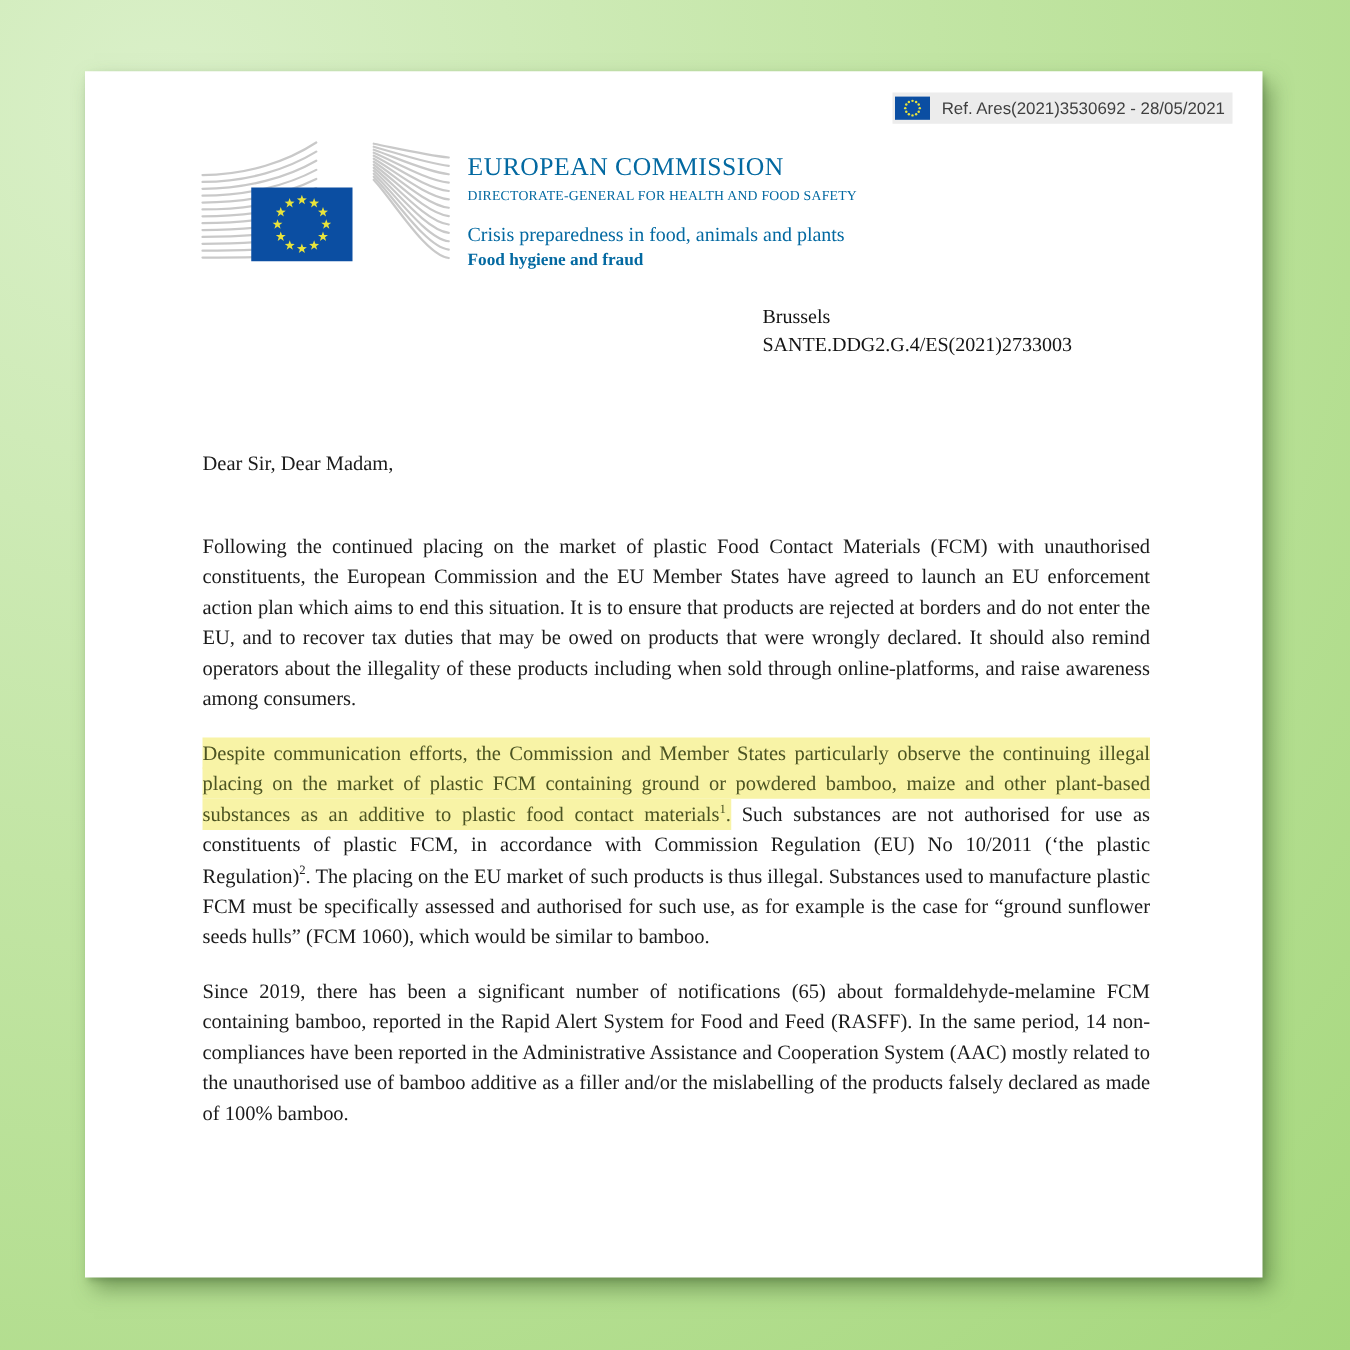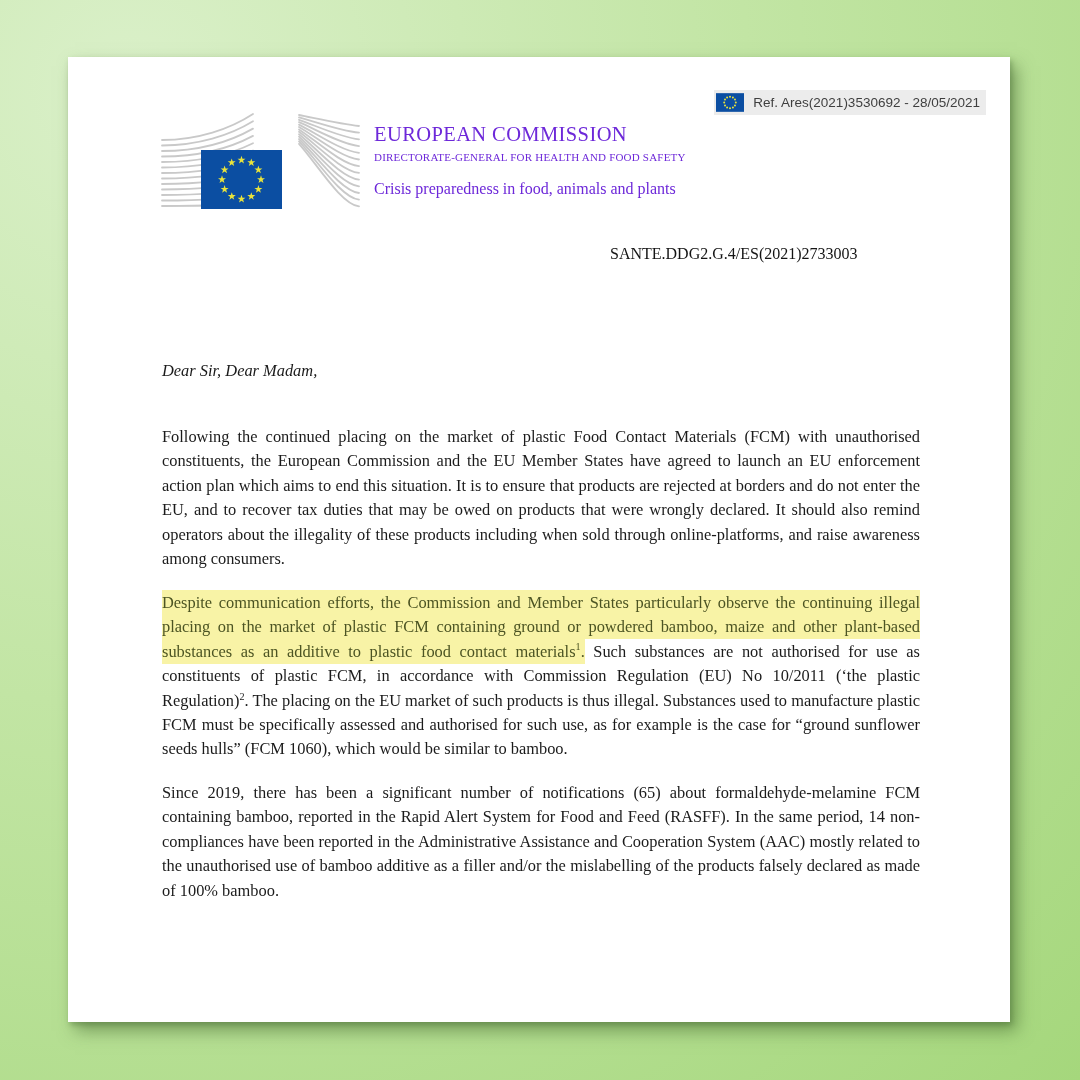--- a/index.html
+++ b/index.html
@@ -24,40 +24,40 @@
   }
   .page{
     position:absolute;left:68px;top:57px;width:942px;height:965px;
     background:var(--page_white);
     box-shadow:7px 9px 16px rgba(70,105,50,.55), 2px 3px 5px rgba(70,105,50,.35);
   }
   
   .ref-bar{
     position:absolute;top:17px;right:24px;height:25px;
     background:var(--ref_bar_gray);
-    display:flex;align-items:center;gap:9px;padding:2px 6px 2px 2px;margin-top:16px;
+    display:flex;align-items:center;gap:9px;padding:2px 6px 2px 2px;
   }
   .ref-bar svg{display:block;flex:0 0 auto;}
   .ref-text{font-family:"Liberation Sans","DejaVu Sans",sans-serif;font-size:13.5px;color:var(--ref_text_gray);white-space:nowrap;}
   
   .logo{position:absolute;left:87px;top:52px;}
   .logo-lines path{stroke:var(--logo_line_gray);stroke-width:1.8;fill:none;stroke-linecap:round;}
   .flag-rect{fill:var(--eu_flag_blue);}
   .stars path, .stars circle{fill:var(--eu_star_yellow);}
   
-  .header-text{position:absolute;left:306px;top:66px;color:#6d28d9;}
+  .header-text{position:absolute;left:306px;top:66px;color:#0369a1;}
   .institution{font-size:20.5px;letter-spacing:.4px;}
   .directorate{font-size:11px;margin-top:5px;letter-spacing:.2px;}
   .unit-line1{font-size:16px;margin-top:17px;}
   .unit-line2{font-size:13.8px;font-weight:bold;margin-top:2px;}
   
   .place-block{position:absolute;left:542px;top:186px;font-size:16px;line-height:22.5px;color:#141414;}
   
   .letter-body{position:absolute;left:94px;top:304px;width:758px;color:var(--text_black);}
-  .salutation{font-size:16.4px;margin:0 0 44px 0;font-style:italic;}
+  .salutation{font-size:16.4px;margin:0 0 44px 0;}
   p.para{font-size:16.4px;line-height:24.45px;text-align:justify;margin:17px 0 19px 0;}
   mark{
     background:var(--highlight_yellow);
     color:var(--highlight_text_olive);
     padding:2.9px 0;
     -webkit-box-decoration-break:clone;box-decoration-break:clone;
   }
   sup{font-size:.62em;line-height:0;vertical-align:super;}
 </style>
 </head>
@@ -134,23 +134,25 @@
             <path d="M0 -4.2L0.99 -1.36L3.99 -1.3L1.6 0.52L2.47 3.4L0 1.68L-2.47 3.4L-1.6 0.52L-3.99 -1.3L-0.99 -1.36Z" transform="translate(68.6 60.8)"></path>
             <path d="M0 -4.2L0.99 -1.36L3.99 -1.3L1.6 0.52L2.47 3.4L0 1.68L-2.47 3.4L-1.6 0.52L-3.99 -1.3L-0.99 -1.36Z" transform="translate(75.7 53.6)"></path>
           </g>
       </svg>
     </div>
 
     <div class="header-text">
       <div class="institution">EUROPEAN COMMISSION</div>
       <div class="directorate">DIRECTORATE-GENERAL FOR HEALTH AND FOOD SAFETY</div>
       <div class="unit-line1">Crisis preparedness in food, animals and plants</div>
+      <div class="unit-line2">Food hygiene and fraud</div>
     </div>
 
     <div class="place-block">
+      <div>Brussels</div>
       <div>SANTE.DDG2.G.4/ES(2021)2733003</div>
     </div>
 
     <div class="letter-body">
       <p class="salutation">Dear Sir, Dear Madam,</p>
 
       <p class="para">Following the continued placing on the market of plastic Food Contact Materials (FCM) with unauthorised constituents, the European Commission and the EU Member States have agreed to launch an EU enforcement action plan which aims to end this situation. It is to ensure that products are rejected at borders and do not enter the EU, and to recover tax duties that may be owed on products that were wrongly declared. It should also remind operators about the illegality of these products including when sold through online-platforms, and raise awareness among consumers.</p>
 
       <p class="para"><mark><span>Despite communication efforts, the Commission and Member States particularly observe the continuing illegal placing on the market of plastic FCM containing ground or powdered bamboo, maize and other plant-based substances as an additive to plastic food contact materials</span><sup>1</sup><span>.</span></mark><span> Such substances are not authorised for use as constituents of plastic FCM, in accordance with Commission Regulation (EU) No 10/2011 (‘the plastic Regulation)</span><sup>2</sup><span>. The placing on the EU market of such products is thus illegal. Substances used to manufacture plastic FCM must be specifically assessed and authorised for such use, as for example is the case for “ground sunflower seeds hulls” (FCM 1060), which would be similar to bamboo.</span></p>
 

